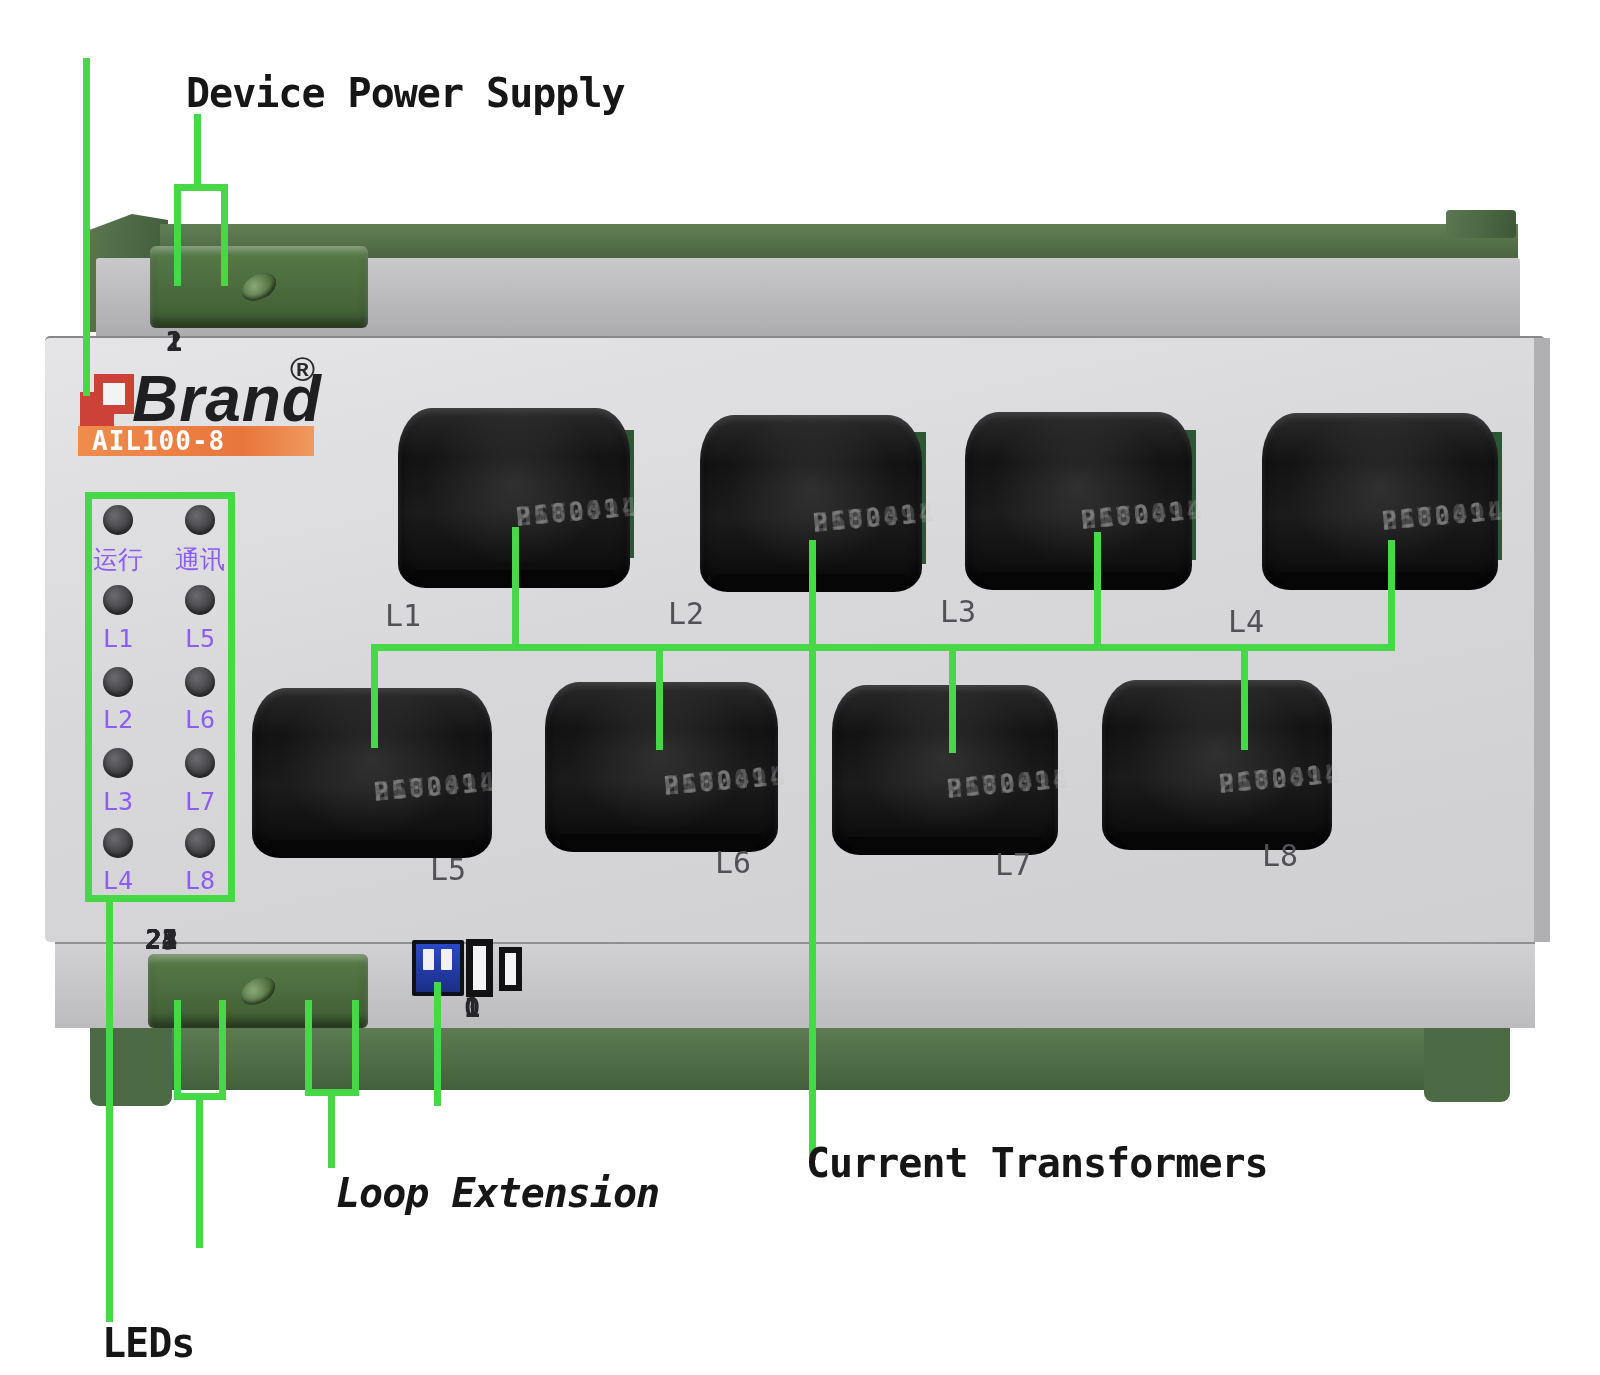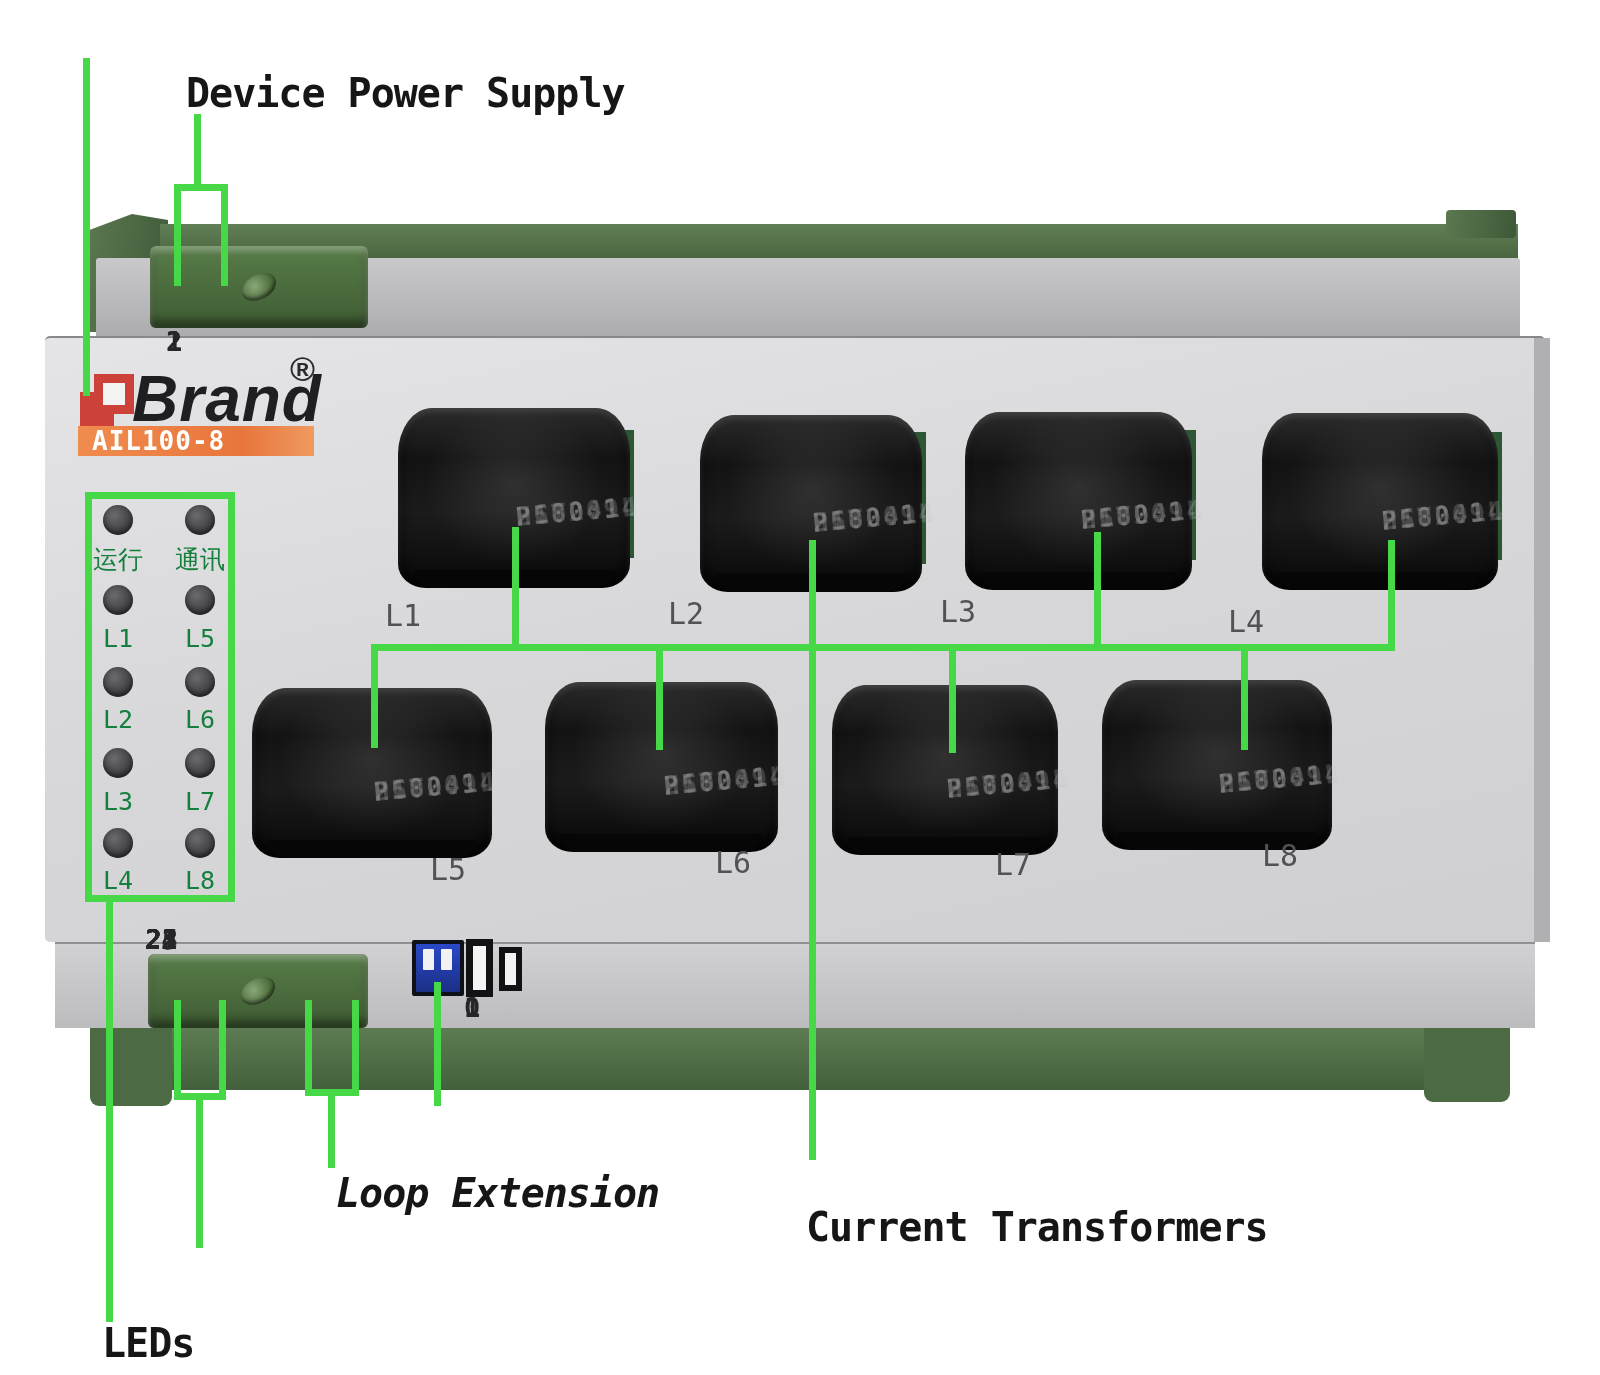--- a/index.html
+++ b/index.html
@@ -58,21 +58,21 @@
              letter-spacing:1px;z-index:2;}
   .logo-reg{left:290px;top:350px;font:bold 34px "Liberation Sans",sans-serif;color:#2b2b2e;z-index:2;}
   .model-bar{left:78px;top:426px;width:236px;height:30px;z-index:2;
              background:linear-gradient(90deg,#f08c4e,#e8763c 70%,#ef9a60);
              color:#fff;font:bold 26px/30px "DejaVu Sans Mono",monospace;letter-spacing:1px;padding-left:14px;}
 
   
   .led{width:30px;height:30px;border-radius:50%;z-index:3;
        background:radial-gradient(circle at 38% 35%,#6b6b6f 0%,#3a3a3d 70%);
        box-shadow:inset 0 -3px 5px rgba(0,0,0,.45);}
-  .led-lab{width:90px;text-align:center;font:25px "DejaVu Sans Mono",monospace;color:#15803d;z-index:3;}
+  .led-lab{width:90px;text-align:center;font:25px "DejaVu Sans Mono",monospace;color:#8b5cf6;z-index:3;}
 
   
   .ct{z-index:4;border-radius:34px 34px 28px 28px / 46px 46px 24px 24px;
       background:radial-gradient(ellipse at 50% 42%,rgba(95,95,95,.35) 0%,rgba(40,40,40,0) 55%),
                  linear-gradient(180deg,#2a2a2a 0%,#131313 28%,#1b1b1b 58%,#090909 100%);
       box-shadow:inset 0 4px 6px rgba(255,255,255,.12),inset 0 -10px 14px rgba(0,0,0,.8);
       display:flex;align-items:center;justify-content:center;}
   .ct::after{content:"";position:absolute;left:7%;right:7%;bottom:0;height:18px;background:#060606;
              border-radius:0 0 22px 22px;}
   .ct-text{position:relative;transform:rotate(-5deg);text-align:center;
@@ -262,15 +262,15 @@
   <div class="ln" style="left:1094px;top:532px;width:7px;height:112px;"></div>
   <div class="ln" style="left:1388px;top:540px;width:7px;height:104px;"></div>
   <div class="ln" style="left:371px;top:651px;width:7px;height:97px;"></div>
   <div class="ln" style="left:656px;top:651px;width:7px;height:99px;"></div>
   <div class="ln" style="left:949px;top:651px;width:7px;height:102px;"></div>
   <div class="ln" style="left:1241px;top:651px;width:7px;height:99px;"></div>
 
   <div class="ann-label" style="left:186px;top:70px;">Device Power Supply</div>
   <div class="ann-label" style="left:336px;top:1170px;font-style:italic;">Loop Extension</div>
   <div class="ann-label" style="left:102px;top:1320px;">LEDs</div>
-  <div class="ann-label" style="left:806px;top:1204px;">Current Transformers</div>
+  <div class="ann-label" style="left:806px;top:1140px;">Current Transformers</div>
 
 </div>
 
 </body></html>

